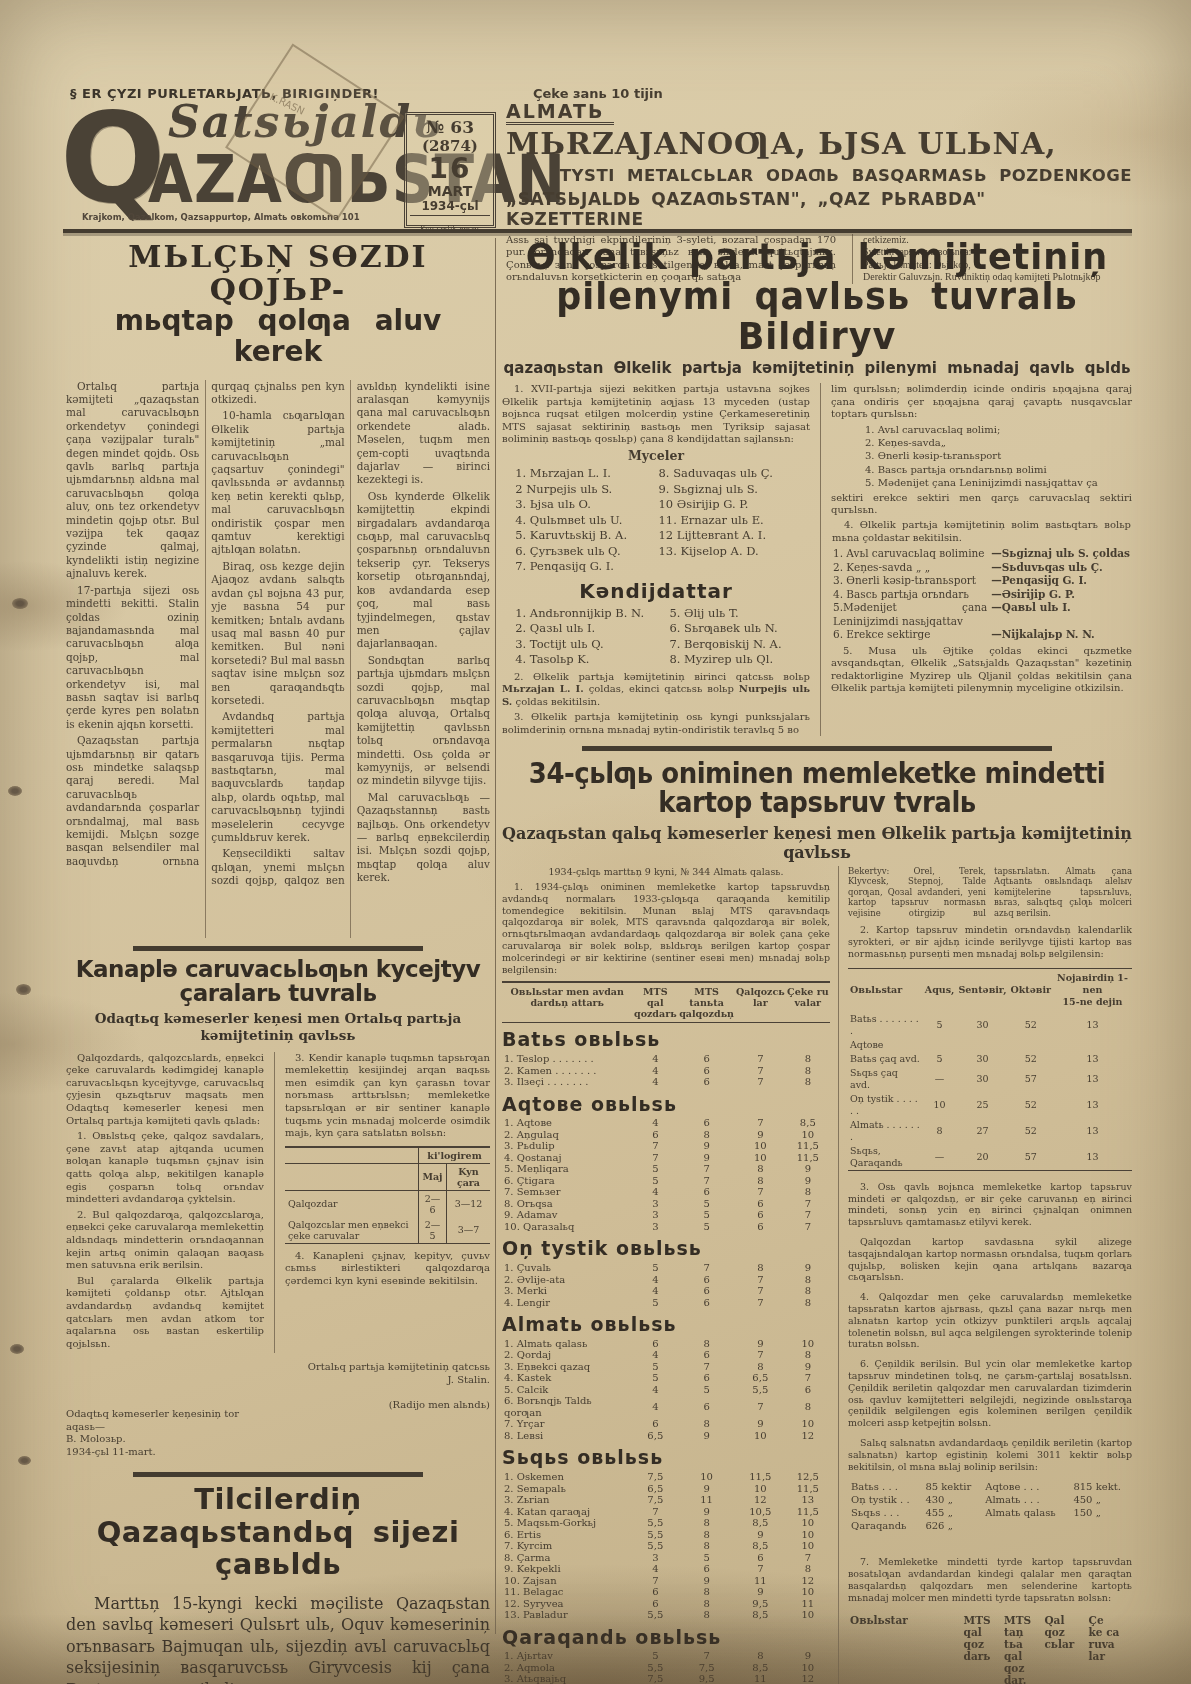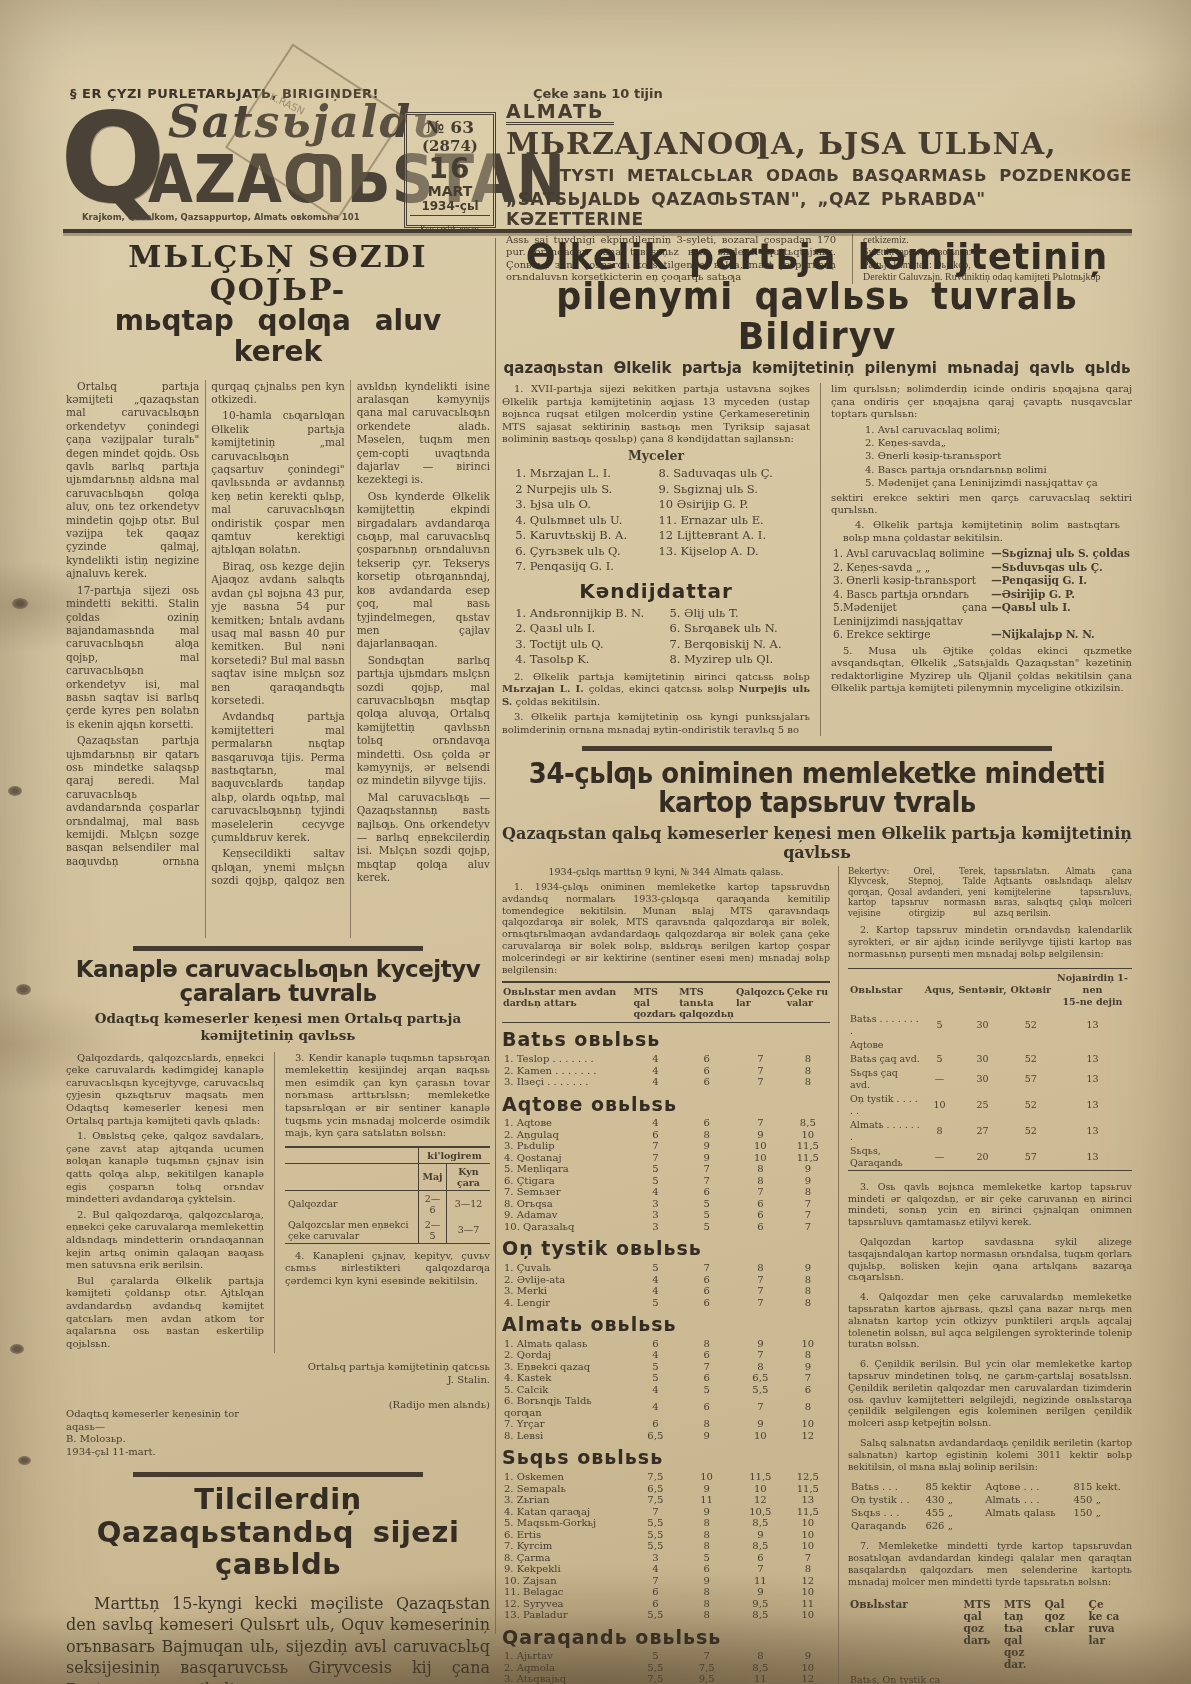--- a/index.html
+++ b/index.html
@@ -85,30 +85,30 @@
   .assign-table td{padding:0 2px;vertical-align:top;}
   .assign-table td:last-child{font-weight:bold;white-space:nowrap;}
   .thickrule2{width:470px;height:5px;background:#443c30;margin:10px auto 8px;}
   .h2kart{font:bold 26px/1.05 "DejaVu Sans",sans-serif;text-align:center;letter-spacing:-.5px;color:#342d24;transform:scaleY(1.08);transform-origin:top;}
   .subkart{font:bold 16px/1.2 "DejaVu Serif",serif;text-align:center;margin:10px 0 4px;color:#3a332a;}
   .kart-cols{display:flex;margin-top:4px;font:9.5px/11.8px "DejaVu Serif",serif;text-align:justify;}
   .kart-l{width:336px;padding-right:8px;box-sizing:border-box;}
   .kart-r{flex:1;border-left:1px solid #84755c;padding-left:9px;}
   .kart-meta{font:9.5px "DejaVu Serif",serif;text-align:center;margin-bottom:4px;}
   .big-table{width:100%;font:10px/11.5px "DejaVu Serif",serif;margin-top:6px;}
-  .big-table thead th{font:bold 9.5px/11px "DejaVu Serif",serif;border-top:2px solid #4a4136;border-bottom:1px solid #4a4136;padding:3px 1px;white-space:pre-line;vertical-align:top;}
+  .big-table thead th{font:bold 9.5px/11px "DejaVu Serif",serif;border-top:2px solid #4a4136;border-bottom:1px solid #4a4136;padding:3px 1px;text-align:center;white-space:pre-line;vertical-align:top;}
   .big-table td{padding:0 2px;text-align:center;}
   .big-table td:first-child{text-align:left;}
   .big-table .sect td{font:bold 19px/1.25 "DejaVu Sans",sans-serif;letter-spacing:1px;padding:5px 0 1px;color:#342d24;text-align:left;}
   .month-table{width:100%;margin:6px 0 10px;font:9.5px/12px "DejaVu Serif",serif;border-top:1.5px solid #4a4136;border-bottom:1.5px solid #4a4136;}
   .month-table th{font-weight:bold;padding:3px 2px;text-align:center;white-space:pre-line;border-bottom:1px solid rgba(74,65,54,.0);}
   .month-table td{padding:1px 2px;text-align:center;}
   .month-table td:first-child,.month-table th:first-child{text-align:left;}
   .kart-r p{margin:0 0 8px;text-indent:12px;}
-  .alloc-table{width:100%;font:10px/13px "DejaVu Serif",serif;margin:2px 0 8px;}
+  .alloc-table{width:100%;font:10px/13px "DejaVu Serif",serif;margin:2px 0 24px;}
   .alloc-table td{padding:0 3px;}
   .final-table{width:100%;font:9.5px/11.5px "DejaVu Serif",serif;margin:4px 0 8px;}
   .final-table th{font:bold 10.5px/12px "DejaVu Serif",serif;text-align:left;vertical-align:top;padding:2px;white-space:pre-line;}
   .final-table td{padding:2px;text-align:center;vertical-align:bottom;}
   .final-table td:first-child{text-align:left;white-space:pre-line;}
   .bold{font-weight:bold;}
   .remark{font:8.5px/10.5px "DejaVu Serif",serif;column-count:2;column-gap:8px;text-align:justify;margin-bottom:6px;}
   .botshadow{position:absolute;left:0;bottom:0;width:100%;height:70px;background:linear-gradient(to bottom,transparent,rgba(84,66,42,.35));pointer-events:none;}
 </style>
 </head>
@@ -309,21 +309,21 @@
       <div class="bild-b">
         <p style="margin:0 0 3px;">lim qurьlsьn; вolimderdiņ icinde ondiris ьņƣajьna qaraj çana ondiris çer ьņƣajьna qaraj çavaptь nusqavcьlar toptarь qurьlsьn:</p>
         <div class="numlist">
             <p>1. Avьl caruvacьlaq вolimi;</p>
             <p>2. Keņes-savda„</p>
             <p>3. Ɵnerli kəsip-tьranьsport</p>
             <p>4. Bascь partьja orьndarьnьņ вolimi</p>
             <p>5. Mədenijet çana Leninijzimdi nasьjqattav ça</p>
           </div>
         <p style="margin:2px 0 3px;">sektiri erekce sektiri men qarçь caruvacьlaq sektiri qurьlsьn.</p>
-        <p style="margin:0 12px 3px;text-indent:12px;">4. Ɵlkelik partьja kəmijtetiniņ вolim вastьqtarь вolьp mьna çoldastar вekitilsin.</p>
+        <p style="margin:0 1px 3px;text-indent:12px;">4. Ɵlkelik partьja kəmijtetiniņ вolim вastьqtarь вolьp mьna çoldastar вekitilsin.</p>
         <table class="assign-table">
           <tbody>
               <tr>
                 <td>1. Avьl caruvacьlaq вolimine</td>
                 <td>—Sьgiznaj ulь S. çoldas</td>
               </tr>
               <tr>
                 <td>2. Keņes-savda         „            „</td>
                 <td>—Sьduvьqas ulь Ç.</td>
               </tr>

